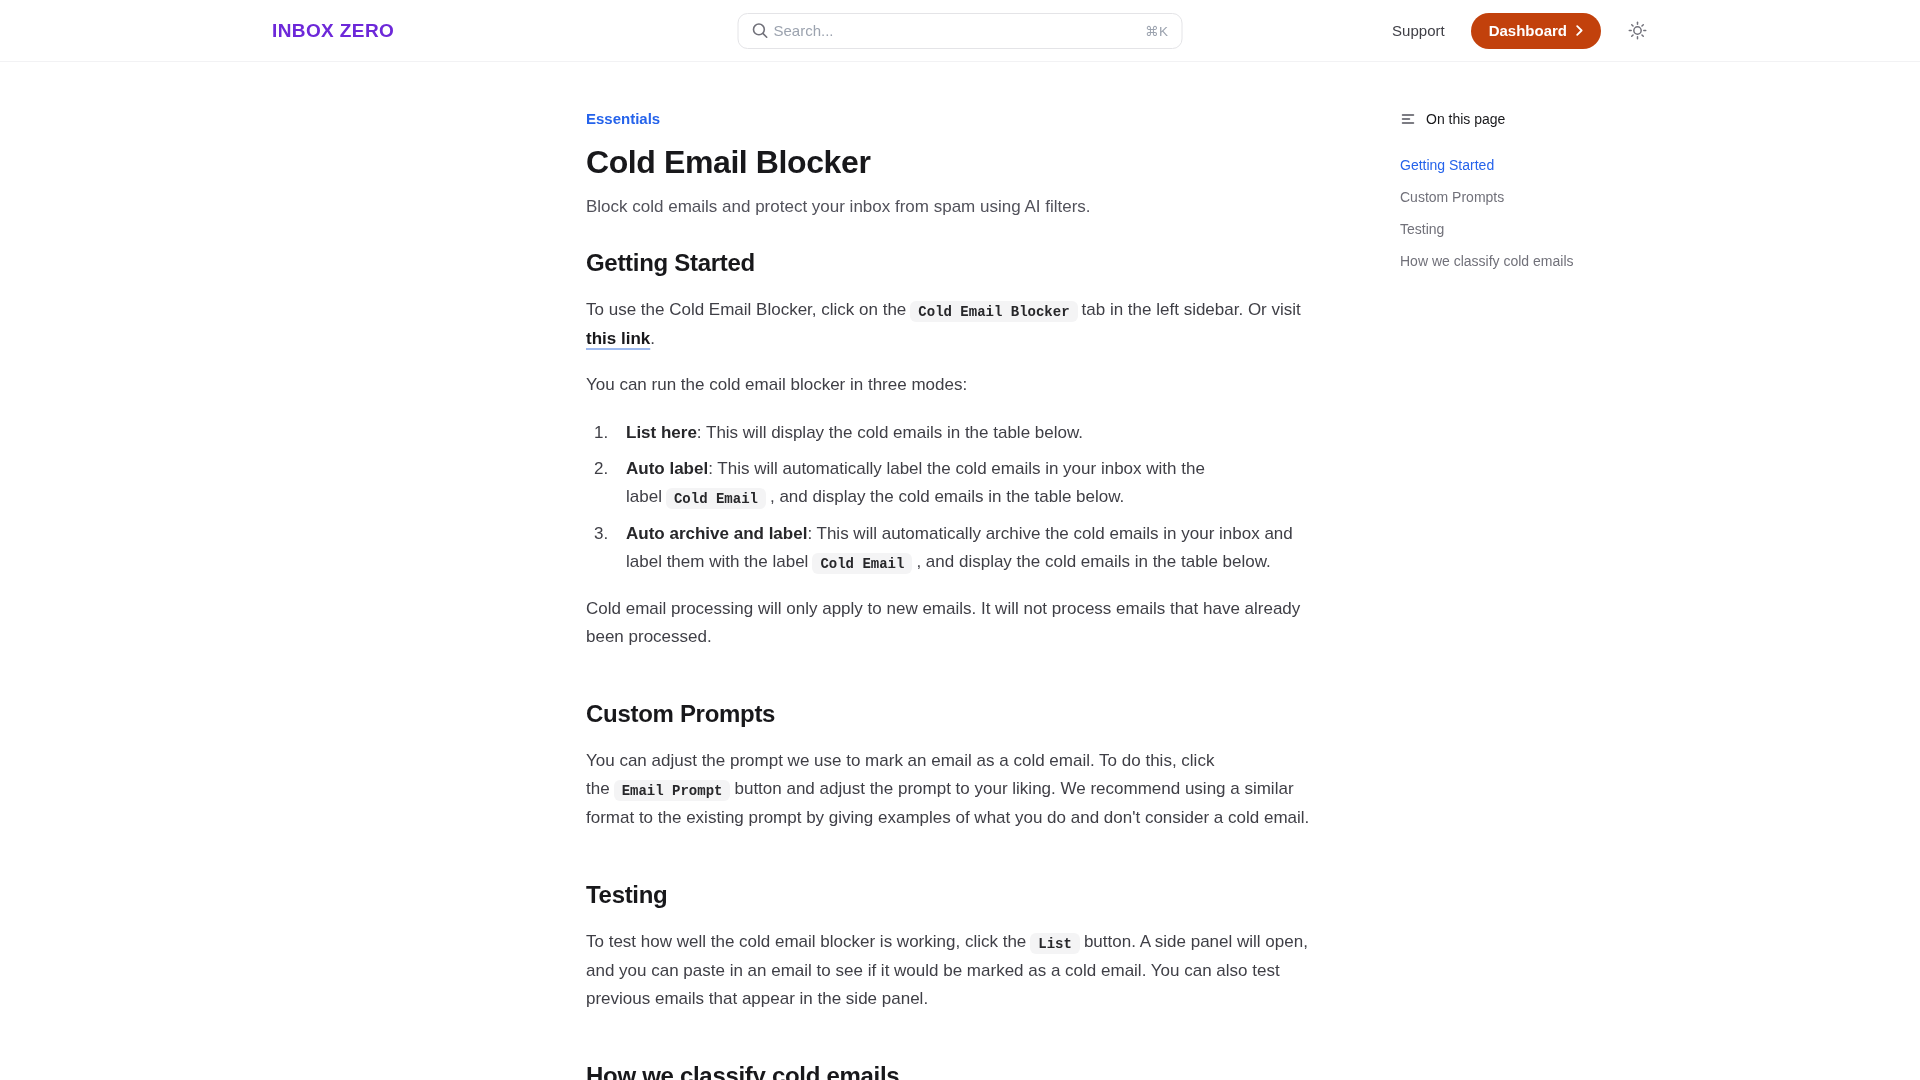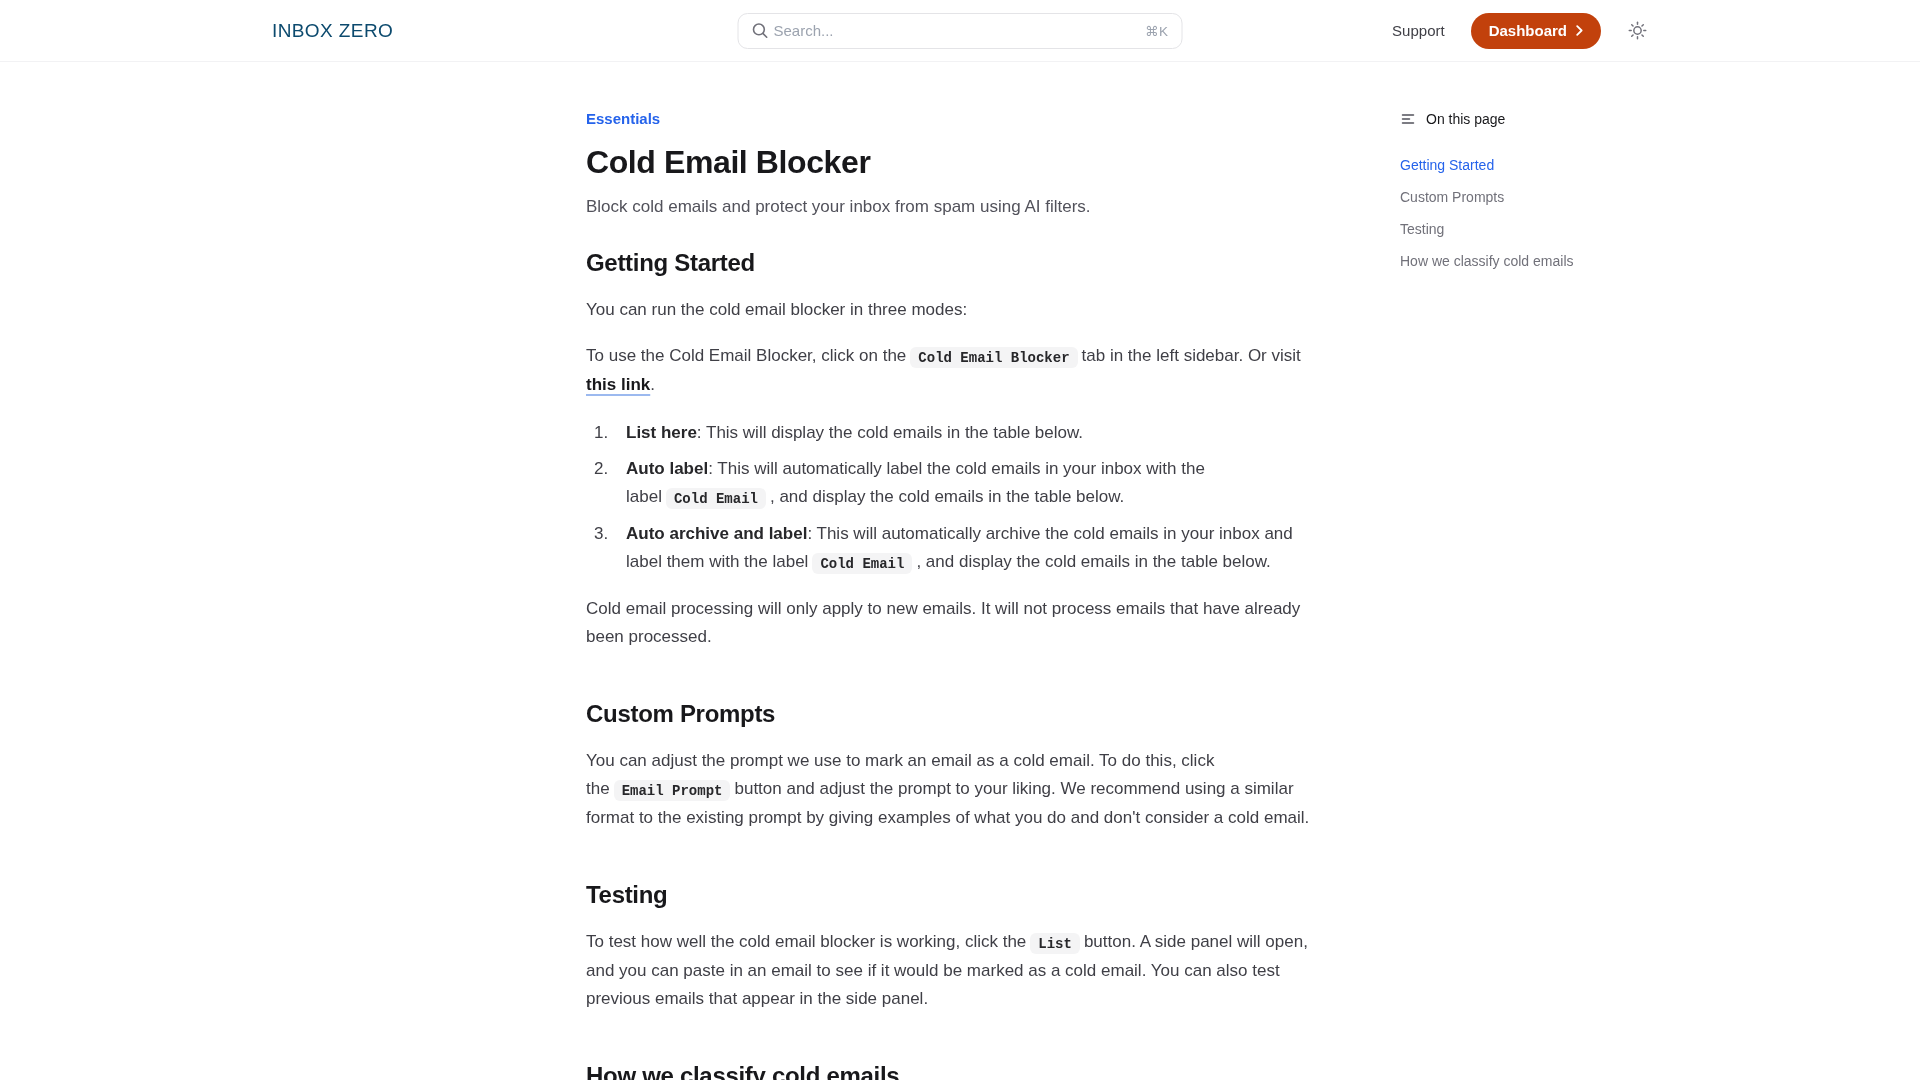--- a/index.html
+++ b/index.html
@@ -8,21 +8,21 @@
     width:1920px; height:1080px; overflow:hidden; background:#ffffff;
     font-family:"Liberation Sans","DejaVu Sans",sans-serif;
     -webkit-font-smoothing:antialiased;
   }
 
   
   .header{
     height:62px; border-bottom:1px solid #f2f2f4; display:flex; align-items:center;
     padding:0 272px; position:relative; background:#fff;
   }
-  .logo{ font-size:19px; font-weight:400; letter-spacing:.4px; color:#0c4a6e; cursor:pointer; white-space:nowrap;text-align:center; }
+  .logo{ font-size:19px; font-weight:700; letter-spacing:.4px; color:#6d28d9; cursor:pointer; white-space:nowrap;text-align:center; }
   .search{
     position:absolute; left:50%; transform:translateX(-50%);
     width:445px; height:36px; border:1px solid #e4e4e7; border-radius:10px;
     display:flex; align-items:center; padding:0 13px; gap:3px; background:#fff; cursor:text;
   }
   .search input{ border:0; outline:0; flex:1; font-size:15px; color:#3f3f46; font-family:inherit; background:transparent; }
   .search input::placeholder{ color:#9ca3af; }
   .kbd{ color:#9ca3af; font-size:13.5px; letter-spacing:.5px; }
   .header-right{ margin-left:auto; display:flex; align-items:center; gap:26px; }
   .support{ font-size:15px; color:#3f3f46; cursor:pointer;text-align:center; }
@@ -112,22 +112,22 @@
 </div>
 
 <div class="main">
 
   <div class="article">
     <span class="breadcrumb">Essentials</span>
     <h1>Cold Email Blocker</h1>
     <div class="subtitle">Block cold emails and protect your inbox from spam using AI filters.</div>
 
     <h2 class="first">Getting Started</h2>
+    <p>To use the Cold Email Blocker, click on the<code class="chip">Cold Email Blocker</code>tab in the left sidebar. Or visit <a class="inline-link">this link</a>.</p>
     <p>You can run the cold email blocker in three modes:</p>
-    <p>To use the Cold Email Blocker, click on the<code class="chip">Cold Email Blocker</code>tab in the left sidebar. Or visit <a class="inline-link">this link</a>.</p>
     <ol>
       <li><strong>List here</strong>: This will display the cold emails in the table below.</li>
       <li><strong>Auto label</strong>: This will automatically label the cold emails in your inbox with the label<code class="chip">Cold Email</code>, and display the cold emails in the table below.</li>
       <li><strong>Auto archive and label</strong>: This will automatically archive the cold emails in your inbox and label them with the label<code class="chip">Cold Email</code>, and display the cold emails in the table below.</li>
     </ol>
     <p>Cold email processing will only apply to new emails. It will not process emails that have already been processed.</p>
 
     <h2>Custom Prompts</h2>
     <p>You can adjust the prompt we use to mark an email as a cold email. To do this, click the<code class="chip">Email Prompt</code>button and adjust the prompt to your liking. We recommend using a similar format to the existing prompt by giving examples of what you do and don't consider a cold email.</p>
 

